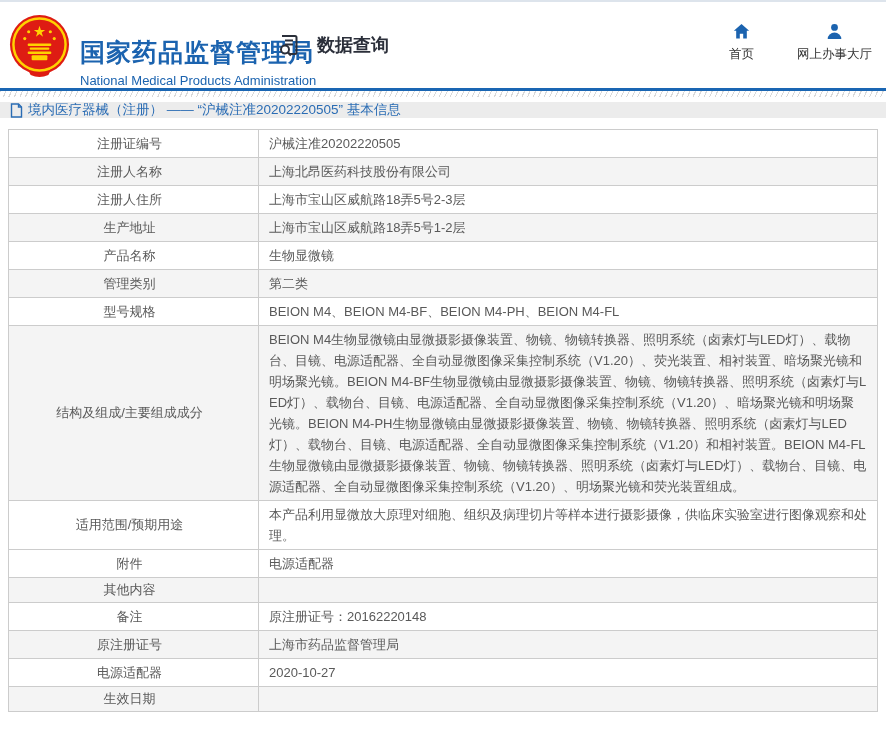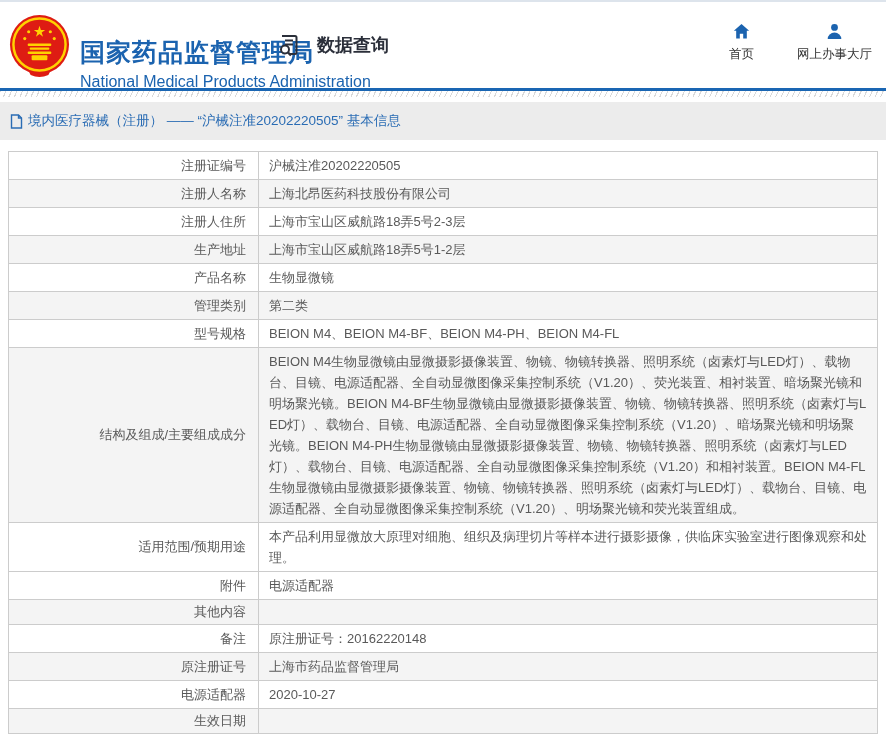--- a/index.html
+++ b/index.html
@@ -7,53 +7,53 @@
   body {
     width:886px; height:738px; overflow:hidden;
     font-family:"Liberation Sans","DejaVu Sans",sans-serif;
     border-top:2px solid #dde4ec;
   }
   
   .header { position:relative; height:86px; background:#fff; }
   .logo { position:absolute; left:8px; top:11px; width:63px; height:65px; }
   .org { position:absolute; left:80px; top:34px; }
   .org-cn { font-size:25px; font-weight:bold; color:#1b63af; letter-spacing:1px; }
-  .org-en { font-size:16px; color:#1b63af; margin-top:4px; }
+  .org-en { font-size:13px; color:#1b63af; margin-top:4px; }
   .query { position:absolute; left:277px; top:31px; display:flex; align-items:center; gap:16px; }
   .query-icon { width:24px; height:24px; }
   .query-label { font-size:18px; font-weight:bold; color:#2b2f3a; }
   .top-nav { position:absolute; right:14px; top:21px; display:flex; gap:43px; }
   .nav-item { display:flex; flex-direction:column; align-items:center; cursor:pointer; }
   .nav-item svg { width:17px; height:17px; }
   .nav-label { font-size:12.5px; color:#333; margin-top:6px; white-space:nowrap; }
   .blue-line { height:3px; background:#1a66b3; }
   .hatch {
     height:6px;
     background:repeating-linear-gradient(115deg,#d9d9d9 0 1px,#ffffff 1px 5px);
   }
   
   .breadcrumb {
-    margin-top:5px; height:38px; background:#ececec;
+    margin-top:5px; height:16px; background:#ececec;
     display:flex; align-items:center; padding-left:10px; gap:5px;
   }
   .crumb-icon { width:13px; height:15px; flex:0 0 auto; }
   .crumb-text { font-size:13.5px; color:#2a6cb4; }
   
   .info-table {
     width:870px; margin:11px 8px 0 8px;
     border-collapse:collapse; table-layout:fixed;
   }
   .info-table td {
     border:1px solid #ccc; font-size:13px; color:#595959;
     vertical-align:middle;
   }
   .info-table tr { height:25px; }
   .info-table tr.striped td { background:#f4f4f4; }
   .label-cell {
-    width:250px; text-align:right; padding:3px 12px 3px 4px; color:#666;
+    width:250px; text-align:center; padding:3px 12px 3px 4px; color:#666;
     white-space:nowrap;
   }
   .value-cell { padding:3px 10px; line-height:21px; word-break:break-all;margin-top:32px; }
 </style>
 </head>
 <body>
 
 <div class="header">
   <svg class="logo" viewBox="0 0 64 64">
     <circle cx="32" cy="31" r="30" fill="#de1c13"></circle>

